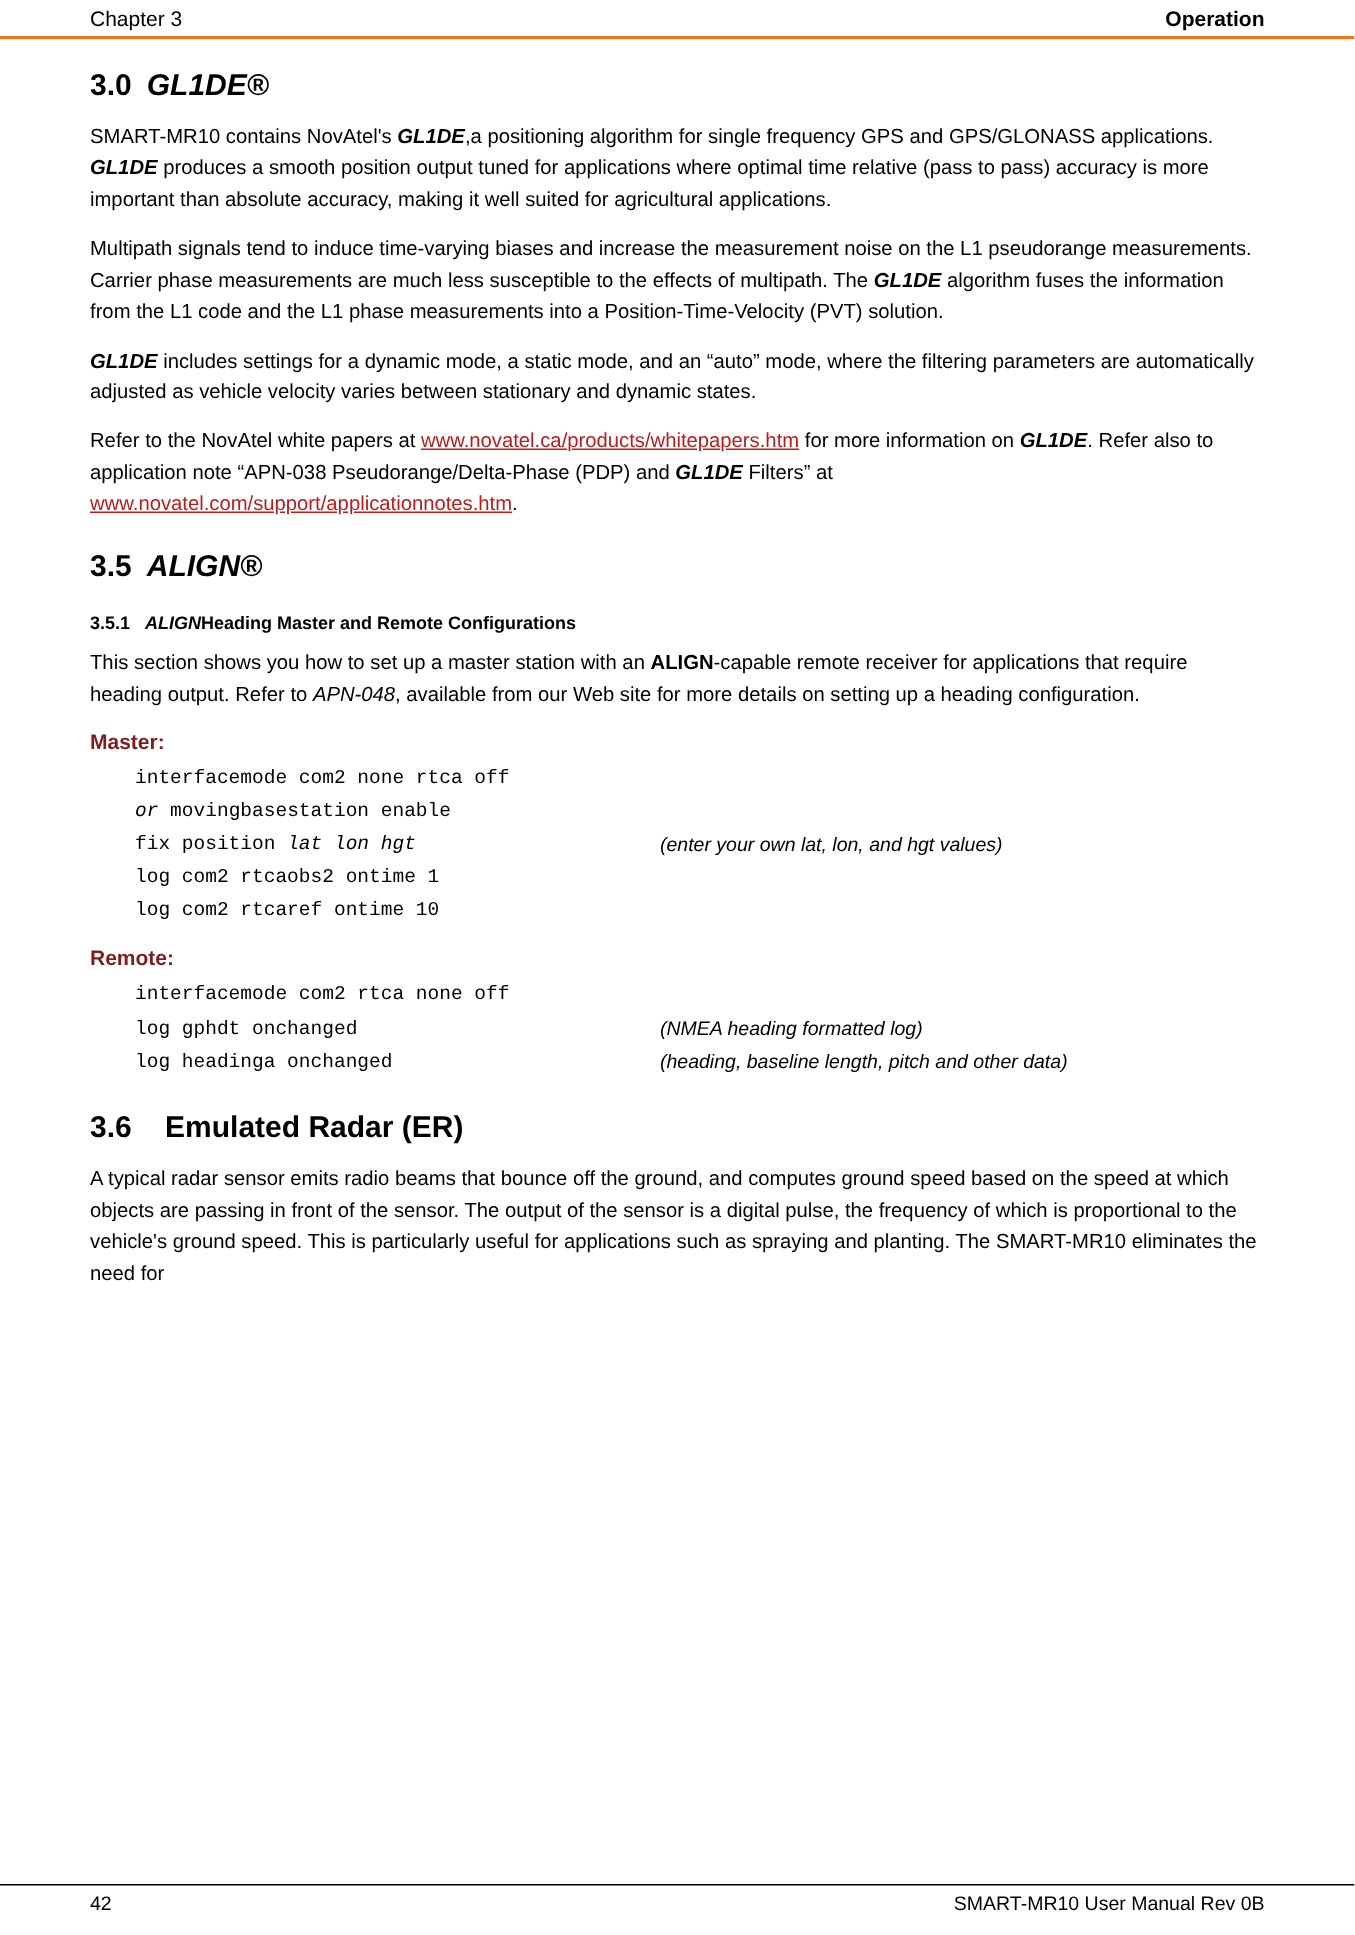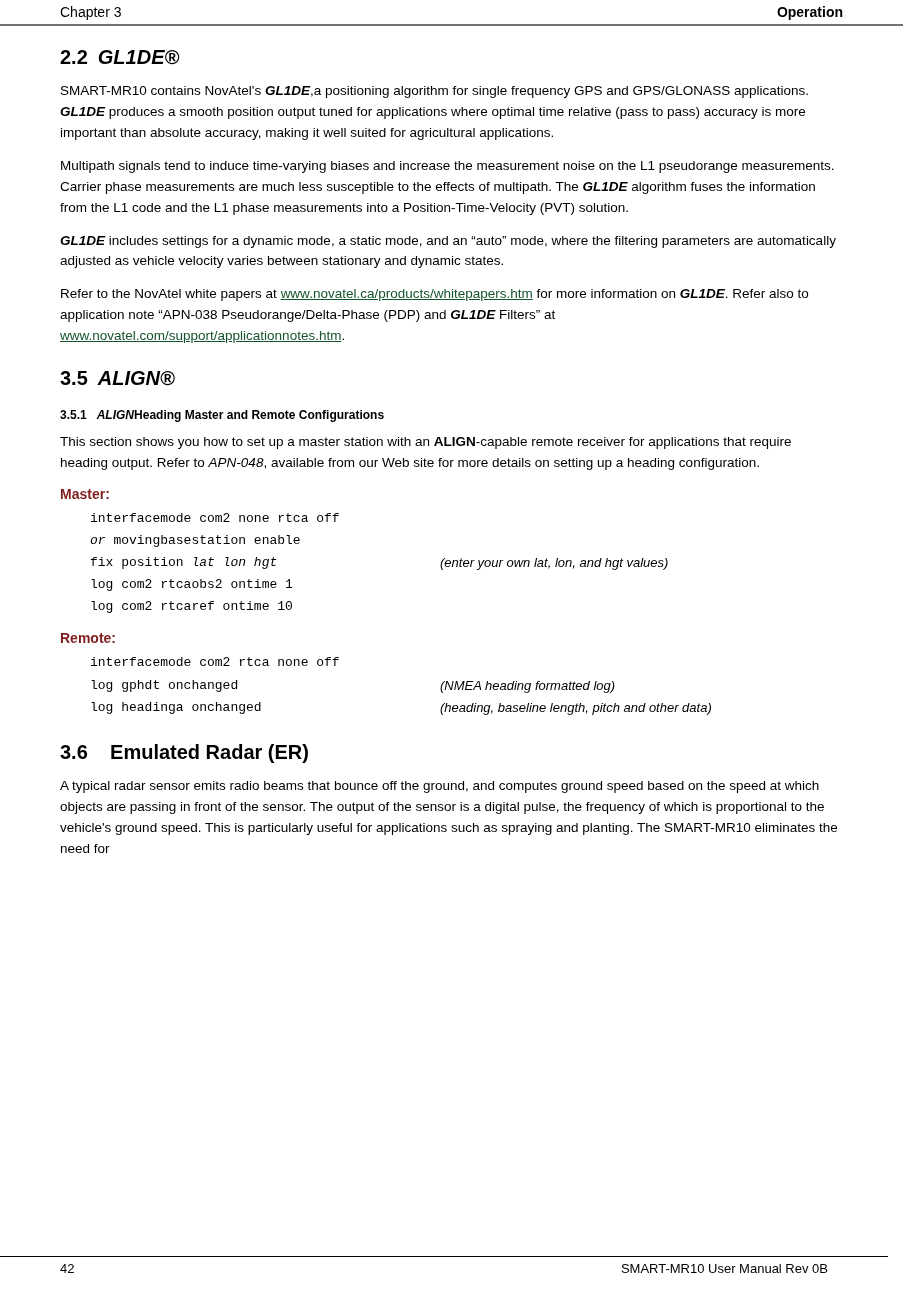--- a/index.html
+++ b/index.html
@@ -15,21 +15,21 @@
 
     .page-wrapper {
       padding: 0 60px 40px 60px;
     }
 
     
     .header-bar {
       display: flex;
       justify-content: space-between;
       align-items: center;
-      border-bottom: 2px solid #737373;
+      border-bottom: 2px solid #f97316;
       padding: 4px 60px;
       margin-bottom: 16px;
     }
     .header-bar .chapter-label {
       font-size: 14px;
       font-weight: normal;
     }
     .header-bar .operation-label {
       font-size: 14px;
       font-weight: bold;
@@ -38,21 +38,21 @@
     
     .footer-bar {
       display: flex;
       justify-content: space-between;
       align-items: center;
       border-top: 1px solid #000;
       padding: 4px 60px;
       position: absolute;
       bottom: 10px;
       left: 0;
-      right: 15px;
+      right: 0;
     }
     .footer-bar .page-num {
       font-size: 13px;
     }
     .footer-bar .product-label {
       font-size: 13px;
     }
 
     
     .section-heading {
@@ -95,21 +95,21 @@
     }
 
     
     p {
       line-height: 1.55;
       margin-bottom: 12px;
       font-size: 13.5px;
     }
 
     a {
-      color: #14532d;
+      color: #b91c1c;
       text-decoration: underline;
     }
 
     
     .code-block {
       font-family: 'Courier New', Courier, monospace;
       font-size: 13px;
       margin: 6px 0 6px 30px;
       line-height: 1.7;
     }
@@ -151,21 +151,21 @@
 <body>
 
 <div class="header-bar">
   <span class="chapter-label">Chapter 3</span>
   <span class="operation-label">Operation</span>
 </div>
 
 <div class="page-wrapper">
 
   <div class="section-heading">
-    <span class="sec-num">2.2</span>
+    <span class="sec-num">3.0</span>
     <span class="sec-title gl1de-brand">GL1DE®</span>
   </div>
 
   <p>
     SMART-MR10 contains NovAtel's <span class="gl1de-brand">GL1DE</span>,a positioning algorithm for single frequency GPS and GPS/GLONASS applications. <span class="gl1de-brand">GL1DE</span> produces a smooth position output tuned for applications where optimal time relative (pass to pass) accuracy is more important than absolute accuracy, making it well suited for agricultural applications.
   </p>
 
   <p>
     Multipath signals tend to induce time-varying biases and increase the measurement noise on the L1 pseudorange measurements. Carrier phase measurements are much less susceptible to the effects of multipath. The <span class="gl1de-brand">GL1DE</span> algorithm fuses the information from the L1 code and the L1 phase measurements into a Position-Time-Velocity (PVT) solution.
   </p>

